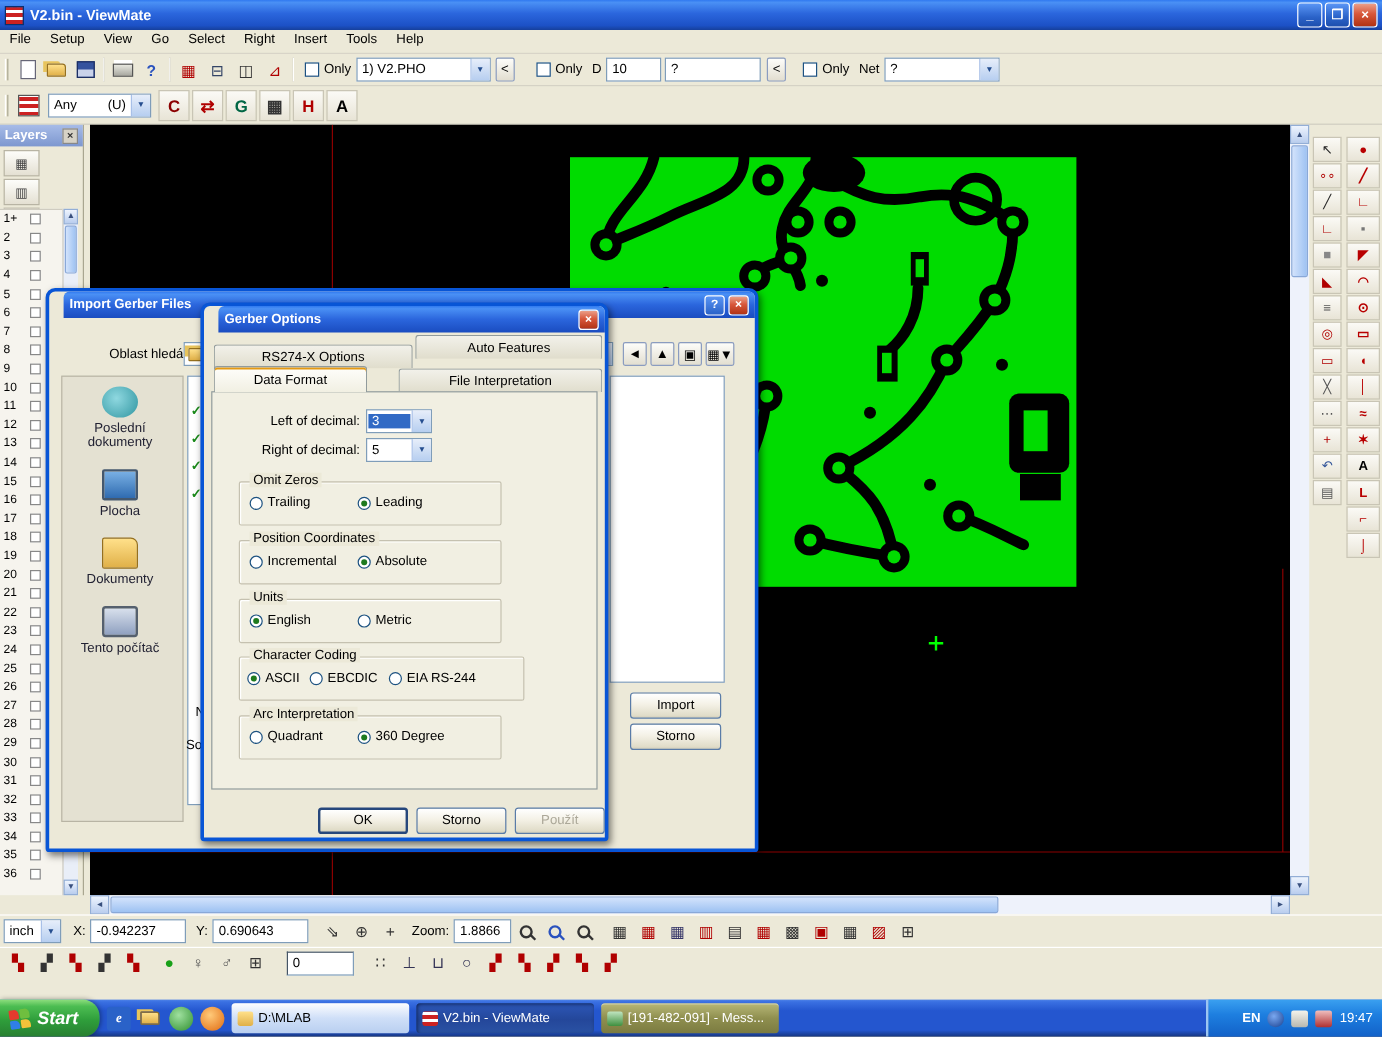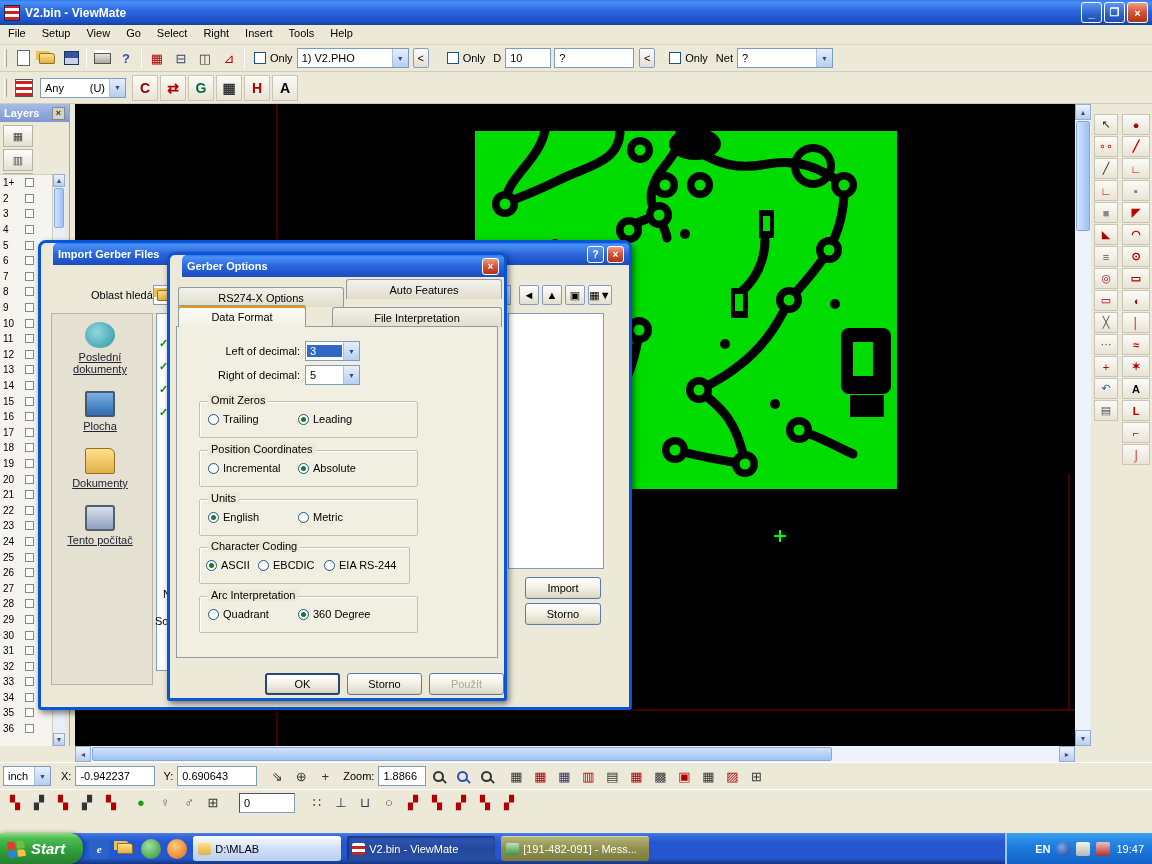--- a/index.html
+++ b/index.html
@@ -90,21 +90,21 @@
   .grp { position:absolute; border:1px solid #c5c1b0; border-radius:2px; box-shadow:inset 1px 1px 0 #fff; }
   .grp-title { position:absolute; top:-8px; left:8px; background:#ece9d8; padding:0 3px; }
   .ropt { position:absolute; top:11px; display:flex; align-items:center; white-space:nowrap; }
   .radio { width:11px; height:11px; border-radius:50%; background:#fff; border:1px solid #1d5281; margin-right:4px; position:relative; flex:none; }
   .radio.checked::after { content:""; position:absolute; left:2px; top:2px; width:5px; height:5px; border-radius:50%; background:#1e7a1e; }
   .tab { position:absolute; height:20px; border:1px solid #919b9c; border-bottom:none; border-radius:3px 3px 0 0;
     background:linear-gradient(#f2f1ea,#e0ddcc); display:flex; align-items:center; justify-content:center; }
   .tab.active { height:22px; background:linear-gradient(#fefefb,#f1efe2); box-shadow:inset 0 2px 0 #e59a12; z-index:4; }
   .tabpanel { position:absolute; border:1px solid #919b9c; background:#f1efe2; z-index:3; }
   .xcombo.sel .val { background:#316ac5; color:#fff; margin:1px; padding:0 3px; }
-  .place { width:96px; text-align:center; padding:8px 2px; color:#223;text-decoration:underline; }
+  .place { width:96px; text-align:center; padding:8px 2px; color:#223; }
   .place-ico { display:block; width:30px; height:26px; margin:0 auto 3px; }
   [data-icon="recent-documents-icon"] .place-ico { background:radial-gradient(circle at 40% 38%,#8fd8e0,#2f95a0); border-radius:50%; }
   [data-icon="desktop-icon"] .place-ico { background:linear-gradient(#79b0e4,#2f6bb0); border:2px solid #44586e; border-radius:2px; }
   [data-icon="documents-icon"] .place-ico { background:linear-gradient(#ffe08a,#e0b048); border:1px solid #96701e; border-radius:2px 6px 2px 2px; }
   [data-icon="my-computer-icon"] .place-ico { background:linear-gradient(#d8e0ec,#8fa0c0); border:2px solid #55606e; border-radius:3px; }
   [data-icon="network-icon"] .place-ico { background:radial-gradient(circle at 40% 38%,#abe4ab,#3f9f3f); border-radius:50%; }
 
   
   .status { position:absolute; left:0; width:1152px; background:#ece9d8; display:flex; align-items:center; border-top:1px solid #fff; }
   .mag { position:relative; width:11px; height:11px; border:2px solid #333; border-radius:50%; }
@@ -853,21 +853,21 @@
     <span class="grp-title">Units</span>
     <label class="ropt" style="left:8px">
         <span class="radio checked"></span>
         <span>English</span>
       </label>
     <label class="ropt" style="left:98px">
         <span class="radio"></span>
         <span>Metric</span>
       </label>
   </div>
-  <div class="grp" style="left:29px;top:292px;width:211px;height:37px;z-index:5">
+  <div class="grp" style="left:29px;top:292px;width:238px;height:37px;z-index:5">
     <span class="grp-title">Character Coding</span>
     <label class="ropt" style="left:6px">
         <span class="radio checked"></span>
         <span>ASCII</span>
       </label>
     <label class="ropt" style="left:58px">
         <span class="radio"></span>
         <span>EBCDIC</span>
       </label>
     <label class="ropt" style="left:124px">

